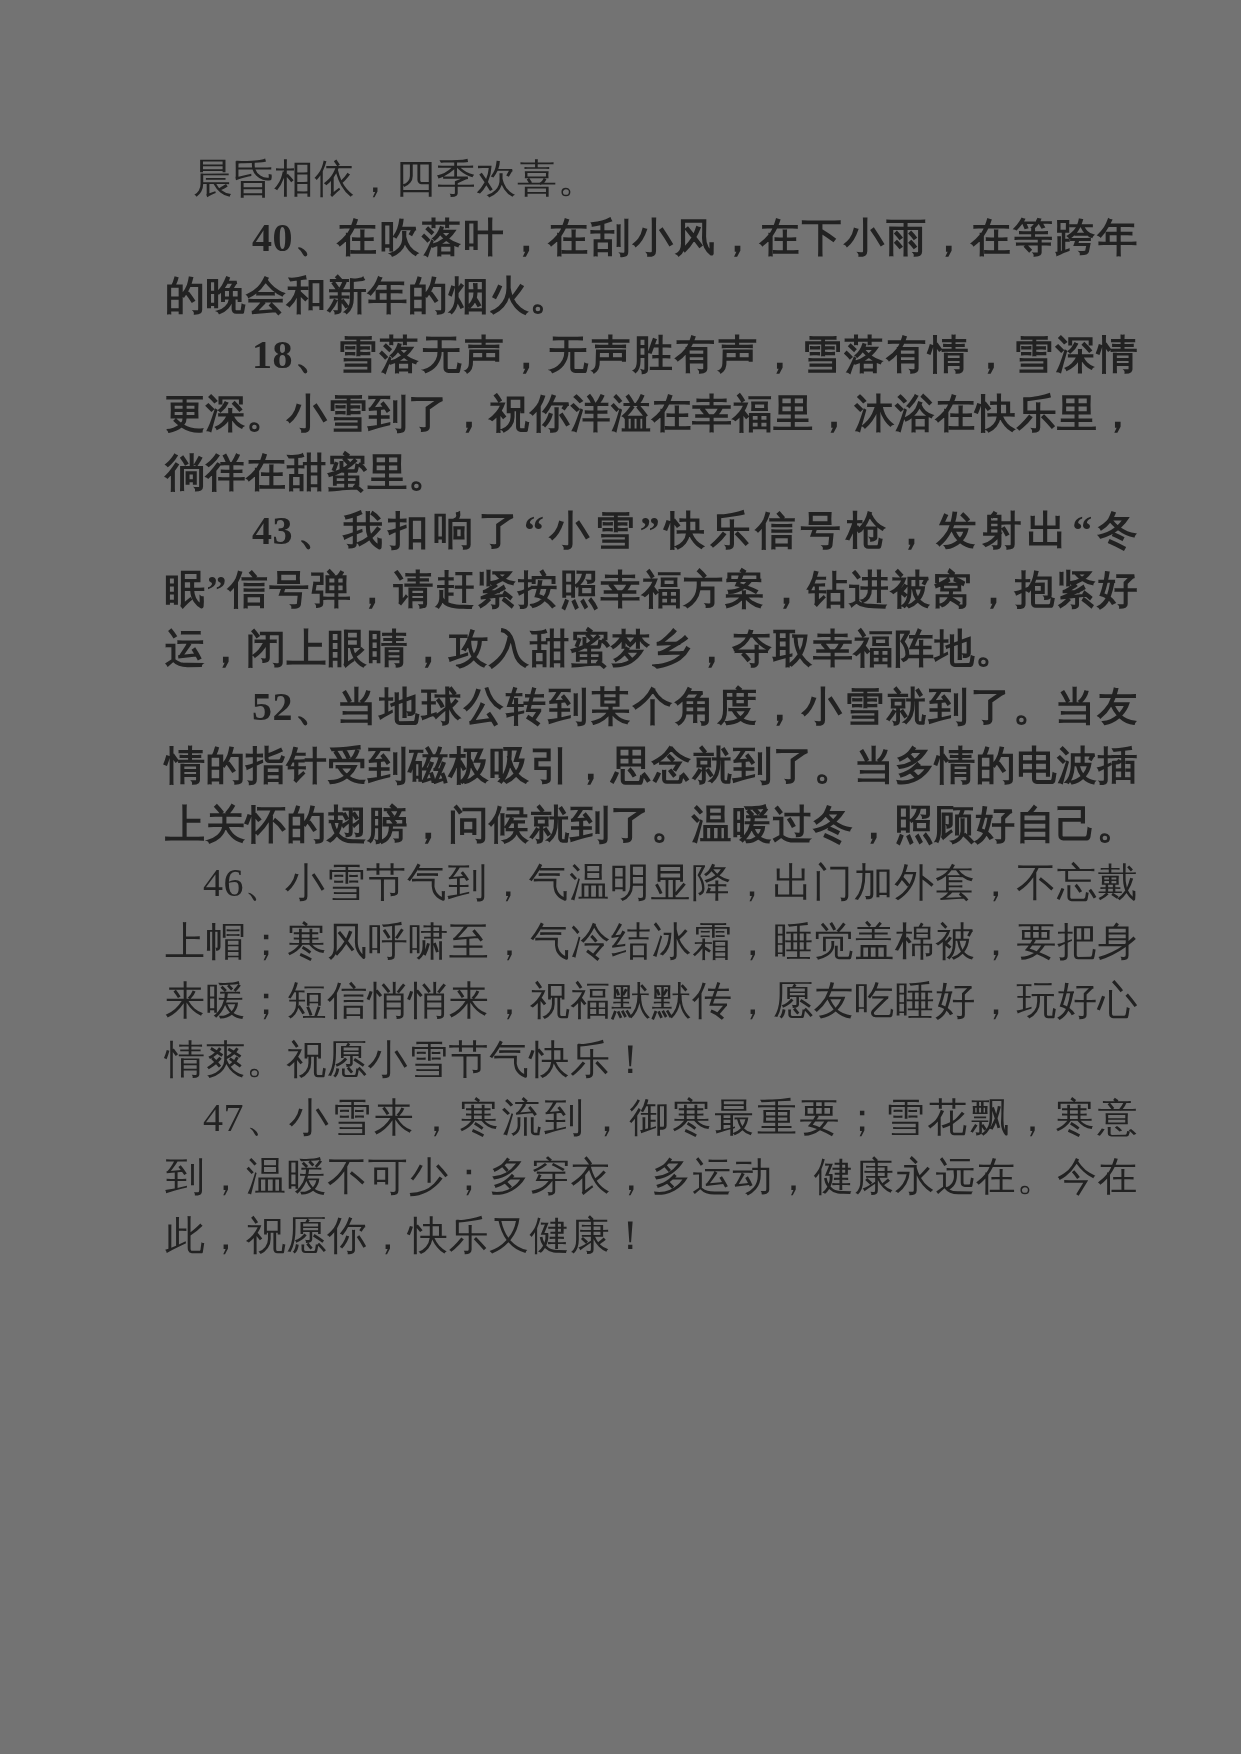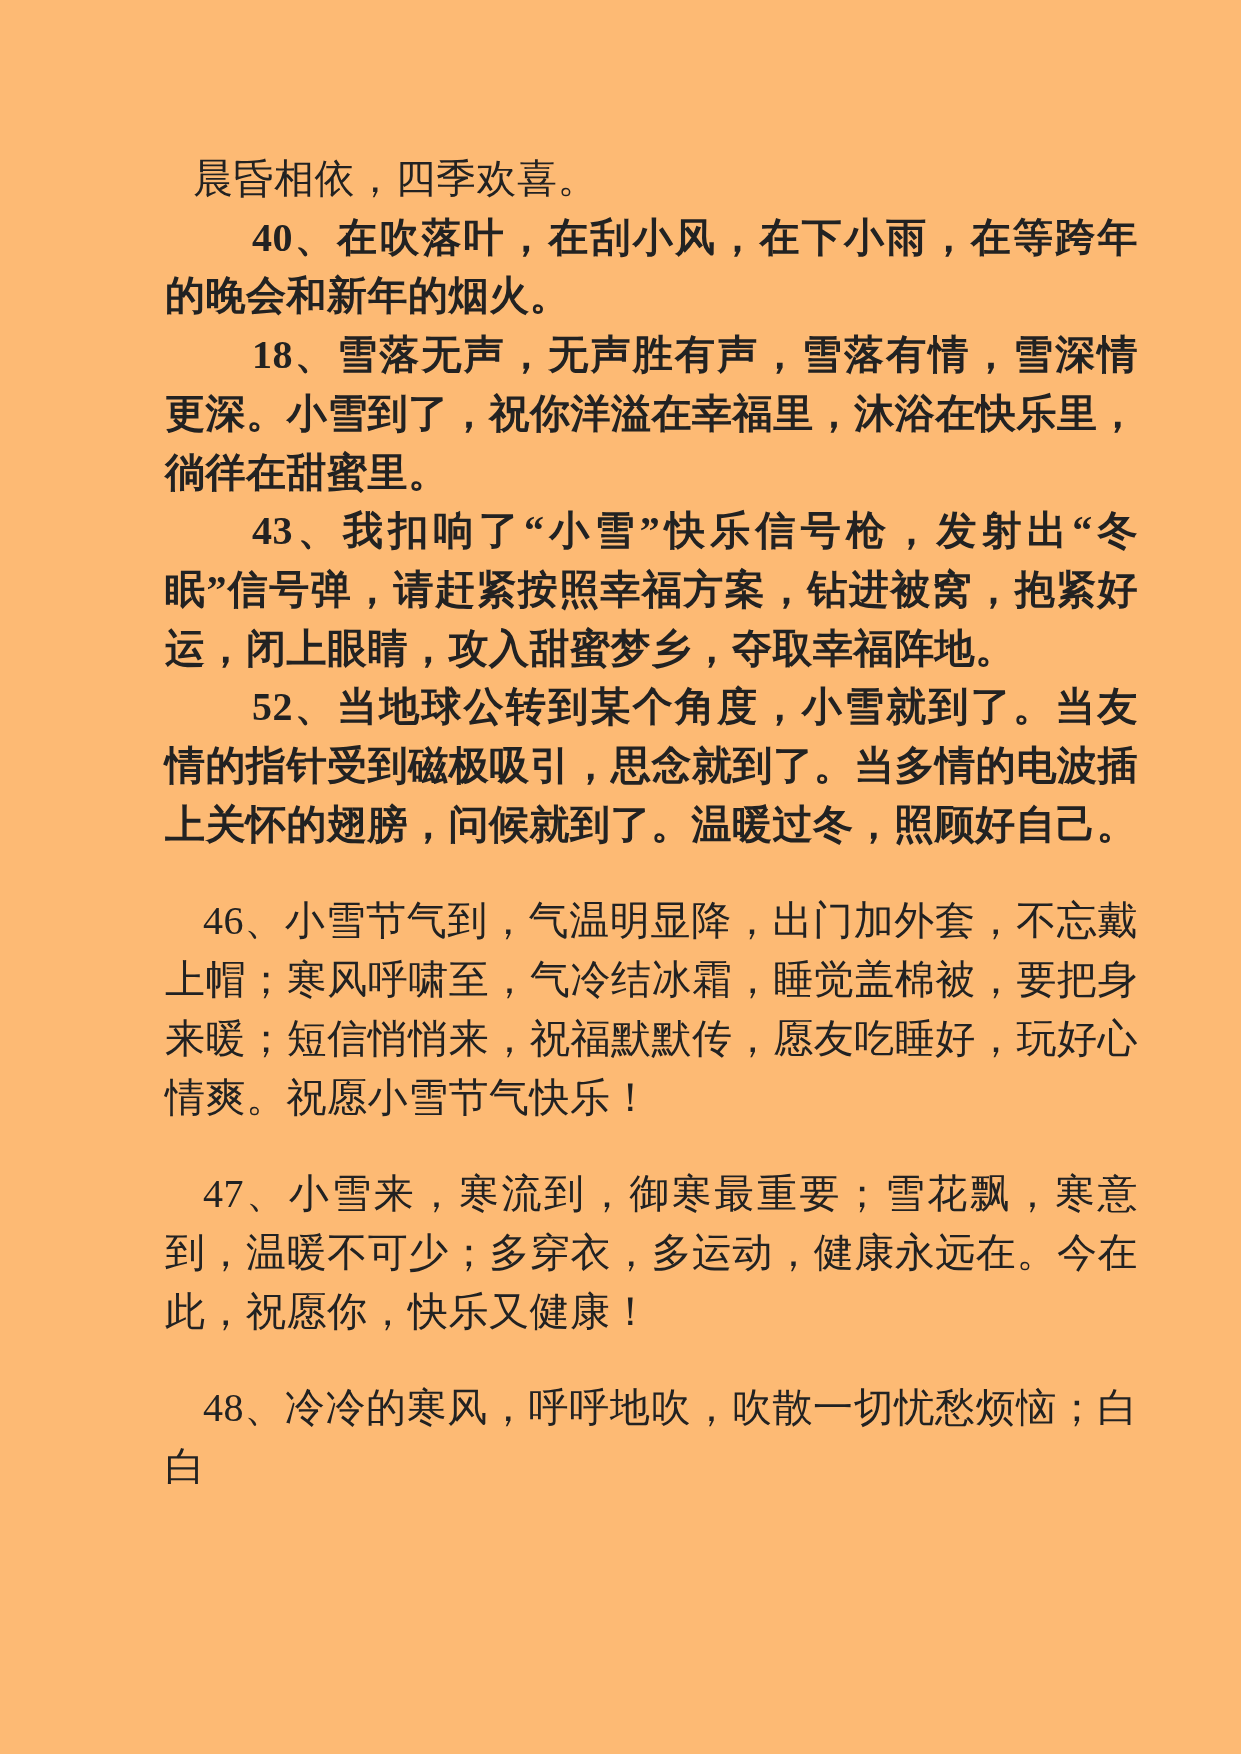--- a/index.html
+++ b/index.html
@@ -4,21 +4,21 @@
 <style>
   html, body {
     margin: 0;
     padding: 0;
     background: #ffffff;
   }
   .page {
     position: relative;
     width: 1241px;
     height: 1754px;
-    background: #fdba74;
+    background: #737373;
     overflow: hidden;
     font-family: "Liberation Serif", "DejaVu Serif", serif;
   }
   .content {
     position: absolute;
     left: 165px;
     top: 150px;
     width: 973px;
     font-size: 40px;
     line-height: 58.7px;
@@ -29,29 +29,28 @@
   }
   .content p {
     margin: 0;
     padding: 0;
   }
   
   p.cont { text-indent: 28px; }
   
   p.num-a { text-indent: 87px; font-weight: bold; }
   
-  p.num-b { text-indent: 38px; margin-top: 38px; }
+  p.num-b { text-indent: 38px; }
 </style>
 </head>
 <body>
 
 <div class="page">
   <div class="content">
     <p class="cont">晨昏相依，四季欢喜。</p>
     <p class="num-a">40、在吹落叶，在刮小风，在下小雨，在等跨年的晚会和新年的烟火。</p>
     <p class="num-a">18、雪落无声，无声胜有声，雪落有情，雪深情更深。小雪到了，祝你洋溢在幸福里，沐浴在快乐里，徜徉在甜蜜里。</p>
     <p class="num-a">43、我扣响了“小雪”快乐信号枪，发射出“冬眠”信号弹，请赶紧按照幸福方案，钻进被窝，抱紧好运，闭上眼睛，攻入甜蜜梦乡，夺取幸福阵地。</p>
     <p class="num-a">52、当地球公转到某个角度，小雪就到了。当友情的指针受到磁极吸引，思念就到了。当多情的电波插上关怀的翅膀，问候就到了。温暖过冬，照顾好自己。</p>
     <p class="num-b">46、小雪节气到，气温明显降，出门加外套，不忘戴上帽；寒风呼啸至，气冷结冰霜，睡觉盖棉被，要把身来暖；短信悄悄来，祝福默默传，愿友吃睡好，玩好心情爽。祝愿小雪节气快乐！</p>
     <p class="num-b">47、小雪来，寒流到，御寒最重要；雪花飘，寒意到，温暖不可少；多穿衣，多运动，健康永远在。今在此，祝愿你，快乐又健康！</p>
-    <p class="num-b">48、冷冷的寒风，呼呼地吹，吹散一切忧愁烦恼；白白</p>
   </div>
 </div>
 
 </body></html>

